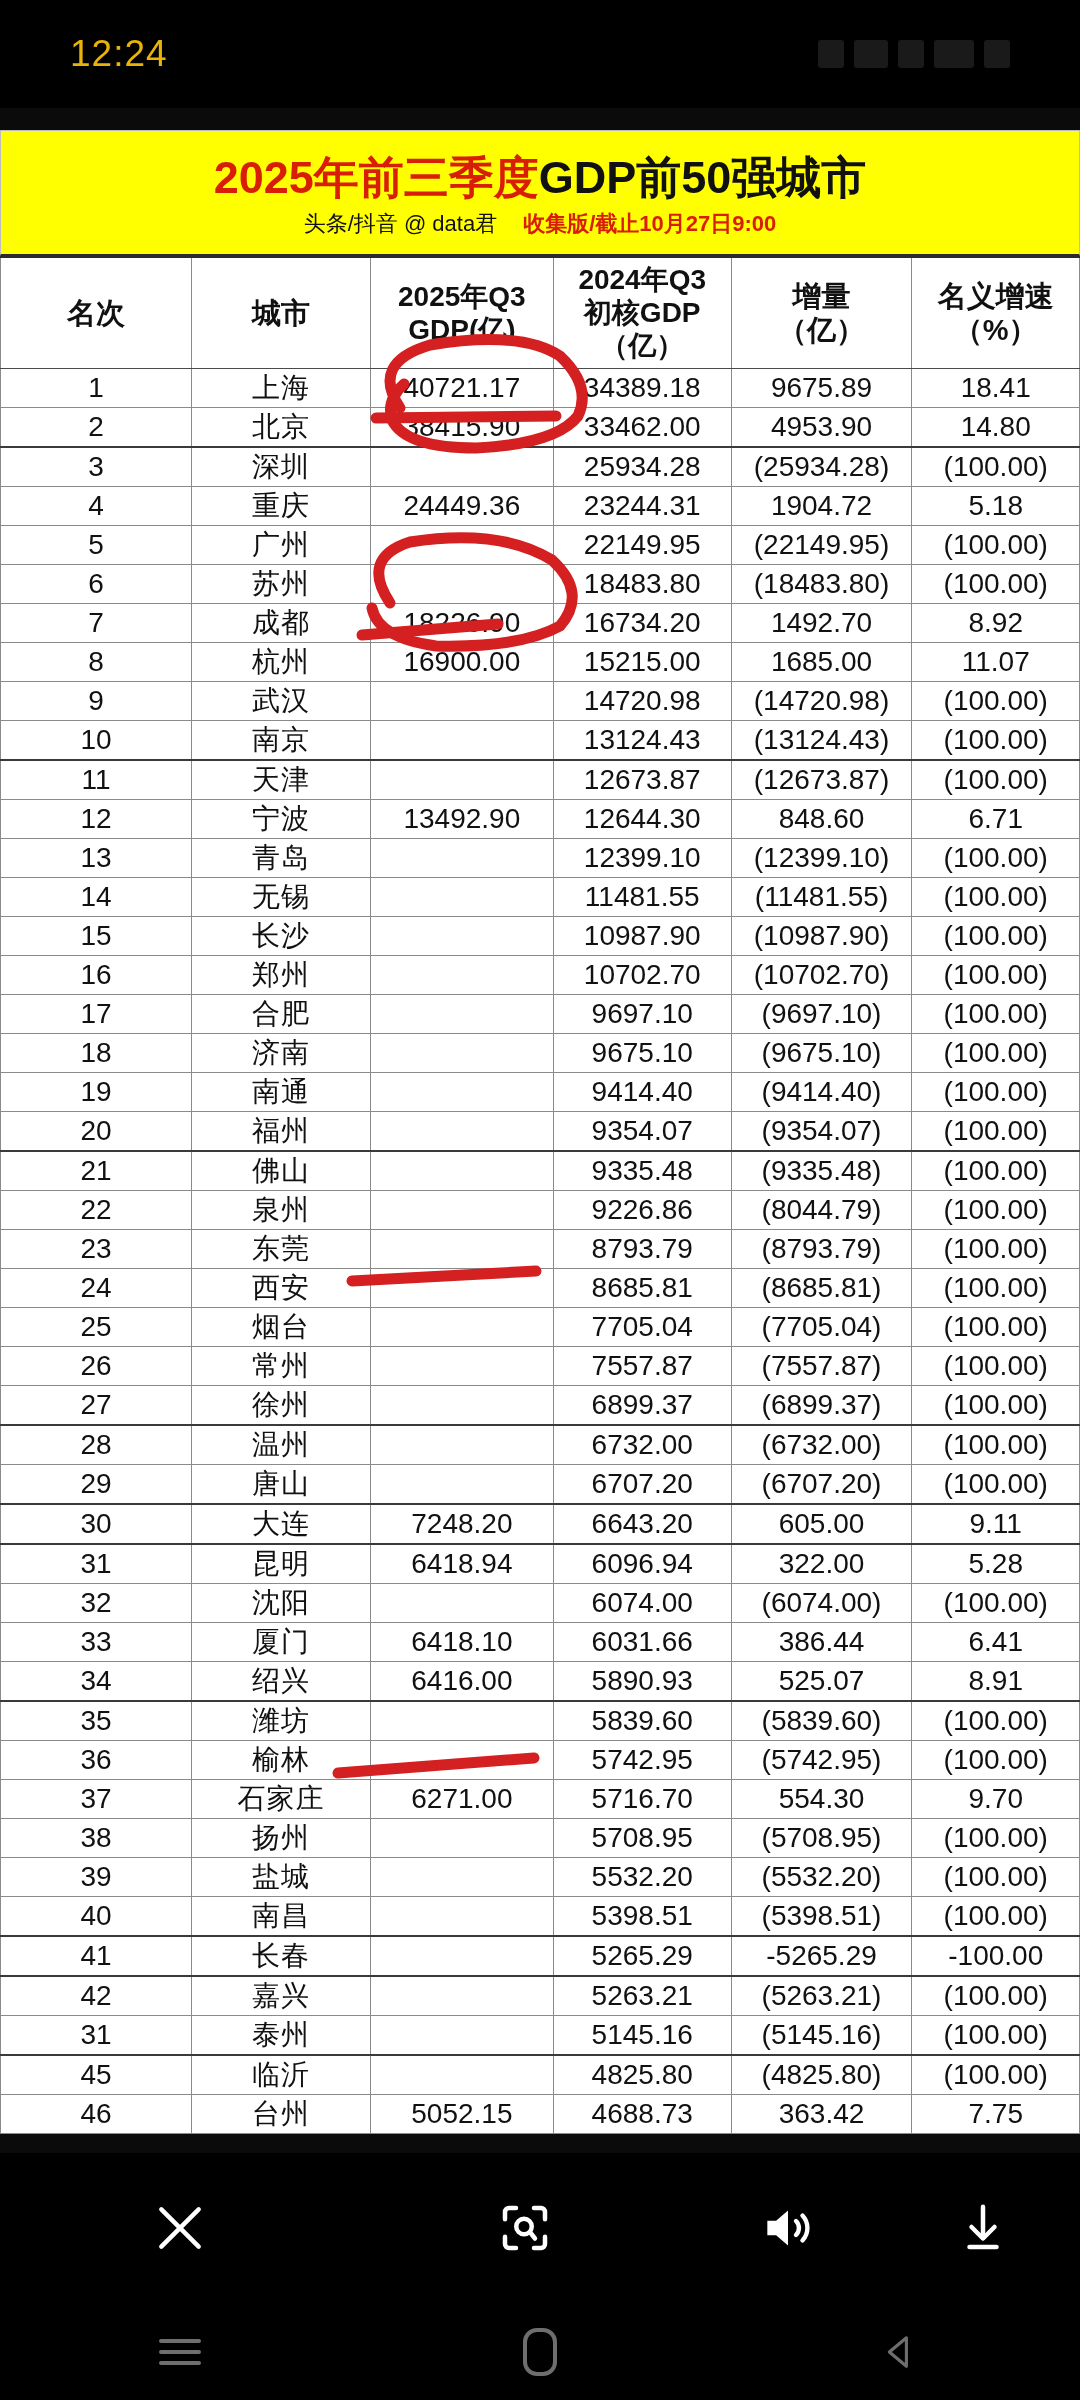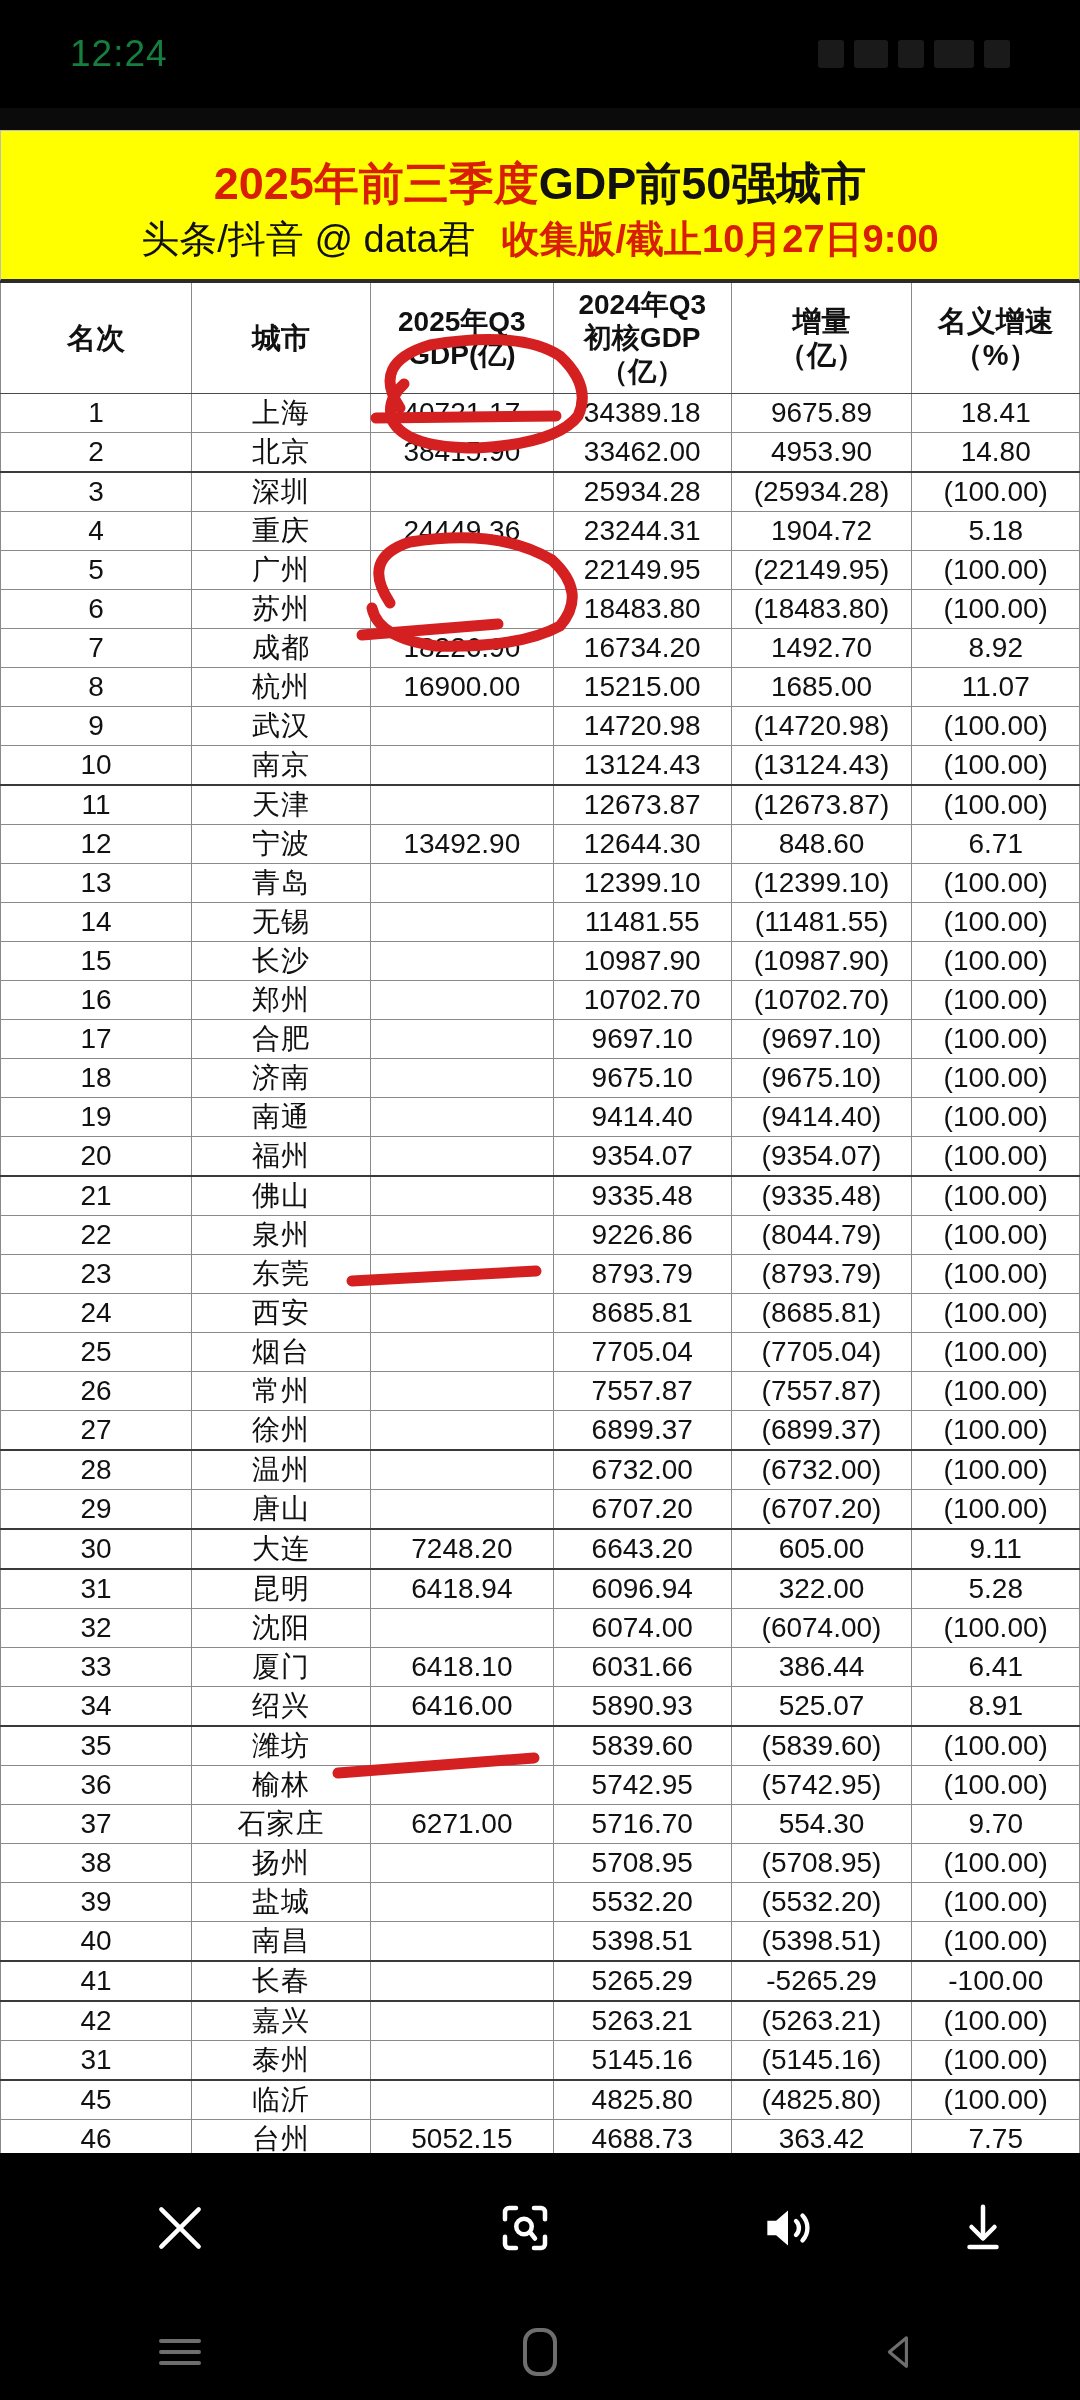--- a/index.html
+++ b/index.html
@@ -7,21 +7,21 @@
     width: 1080px; height: 2400px;
     background: #000;
     font-family: "Liberation Sans", "DejaVu Sans", sans-serif;
     overflow: hidden;
   }
   #screen { position: relative; width: 1080px; height: 2400px; background: #000; }
 
   
   .statusbar {
     position: absolute; top: 0; left: 0; width: 1080px; height: 108px;
-    background: #000; color: #15803d;
+    background: #000; color: #eab308;
     display: flex; align-items: center; justify-content: space-between;
     padding: 0 70px; box-sizing: border-box;
   }
   .statusbar .clock { font-size: 37px; letter-spacing: 1px; font-weight: 400; }
   .statusbar .sysicons { display: flex; gap: 10px; align-items: center; opacity: 0.10; }
   .sysicon { width: 26px; height: 28px; background: #fff; border-radius: 3px; }
   .sysicon.w2 { width: 34px; }
   .sysicon.w3 { width: 40px; }
 
   
@@ -33,28 +33,28 @@
     position: absolute; top: 22px; left: 0; width: 1080px;
     background: #ffffff;
   }
 
   
   .banner {
     background: #ffff00;
     border: 1px solid #bdbdbd;
     border-bottom: 2px solid #2b2b2b;
     box-sizing: border-box;
-    padding: 28px 0 16px 0;
+    padding: 22px 0 16px 0;
     text-align: center;
   }
   .banner-title { font-size: 45px; font-weight: bold; line-height: 1.12; white-space: nowrap; }
   .banner-title .red { color: #d81e05; }
   .banner-title .blk { color: #111; }
   .banner-sub {
-    font-size: 38px; line-height: 1.2; margin-top: 8px; white-space: nowrap;
+    font-size: 22px; line-height: 1.2; margin-top: 8px; white-space: nowrap;
   }
   .banner-sub .blk { color: #111; font-weight: 500; }
   .banner-sub .red { color: #d81e05; font-weight: bold; }
   .banner-sub .sp { display: inline-block; width: 26px; }
 
   
   table.gdp {
     border-collapse: collapse;
     width: 1080px;
     table-layout: fixed;

